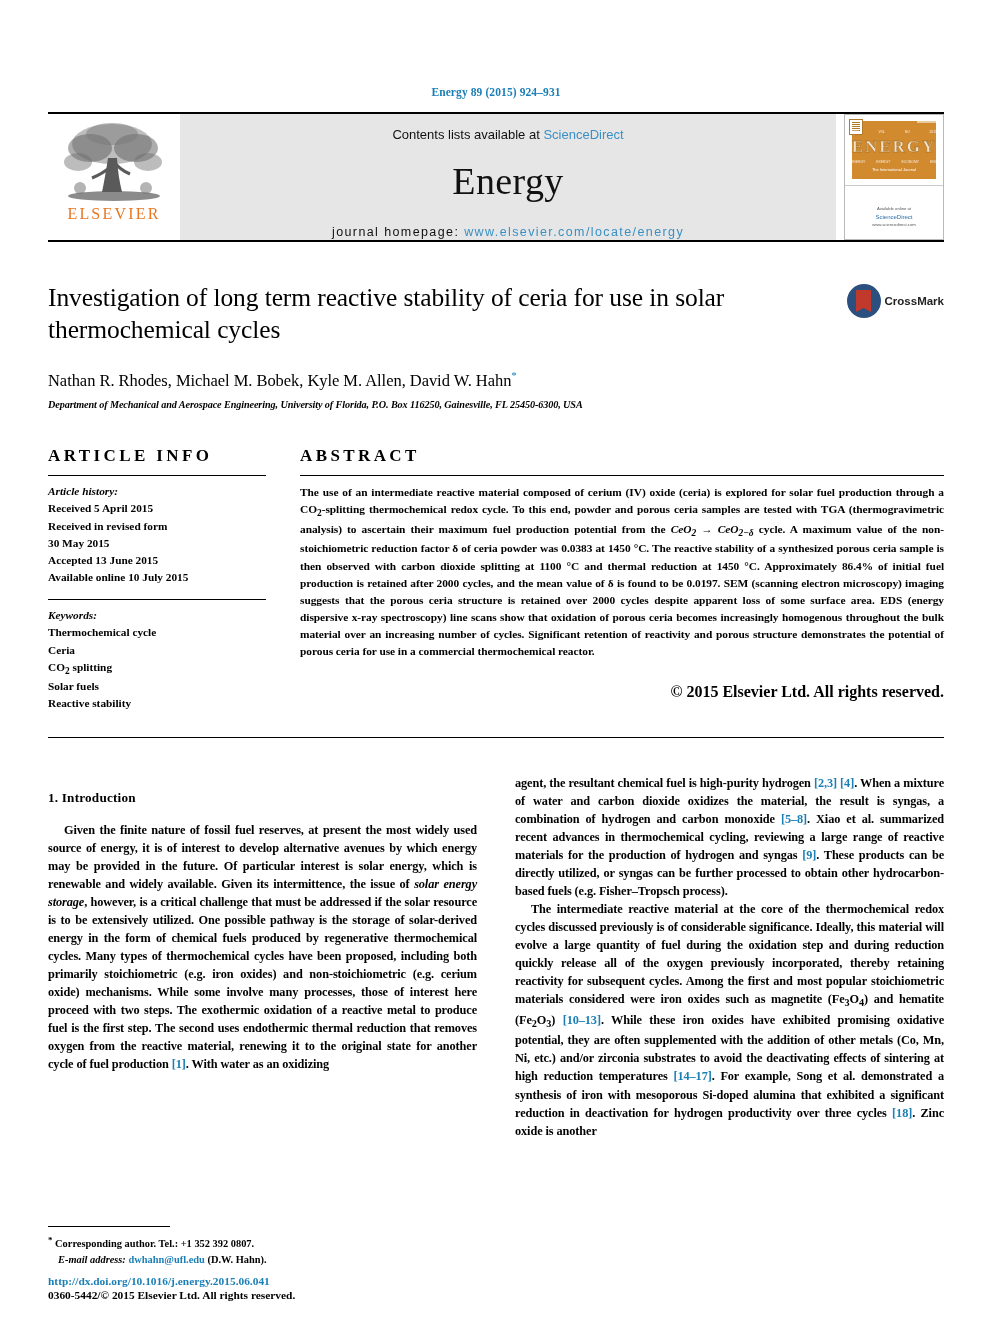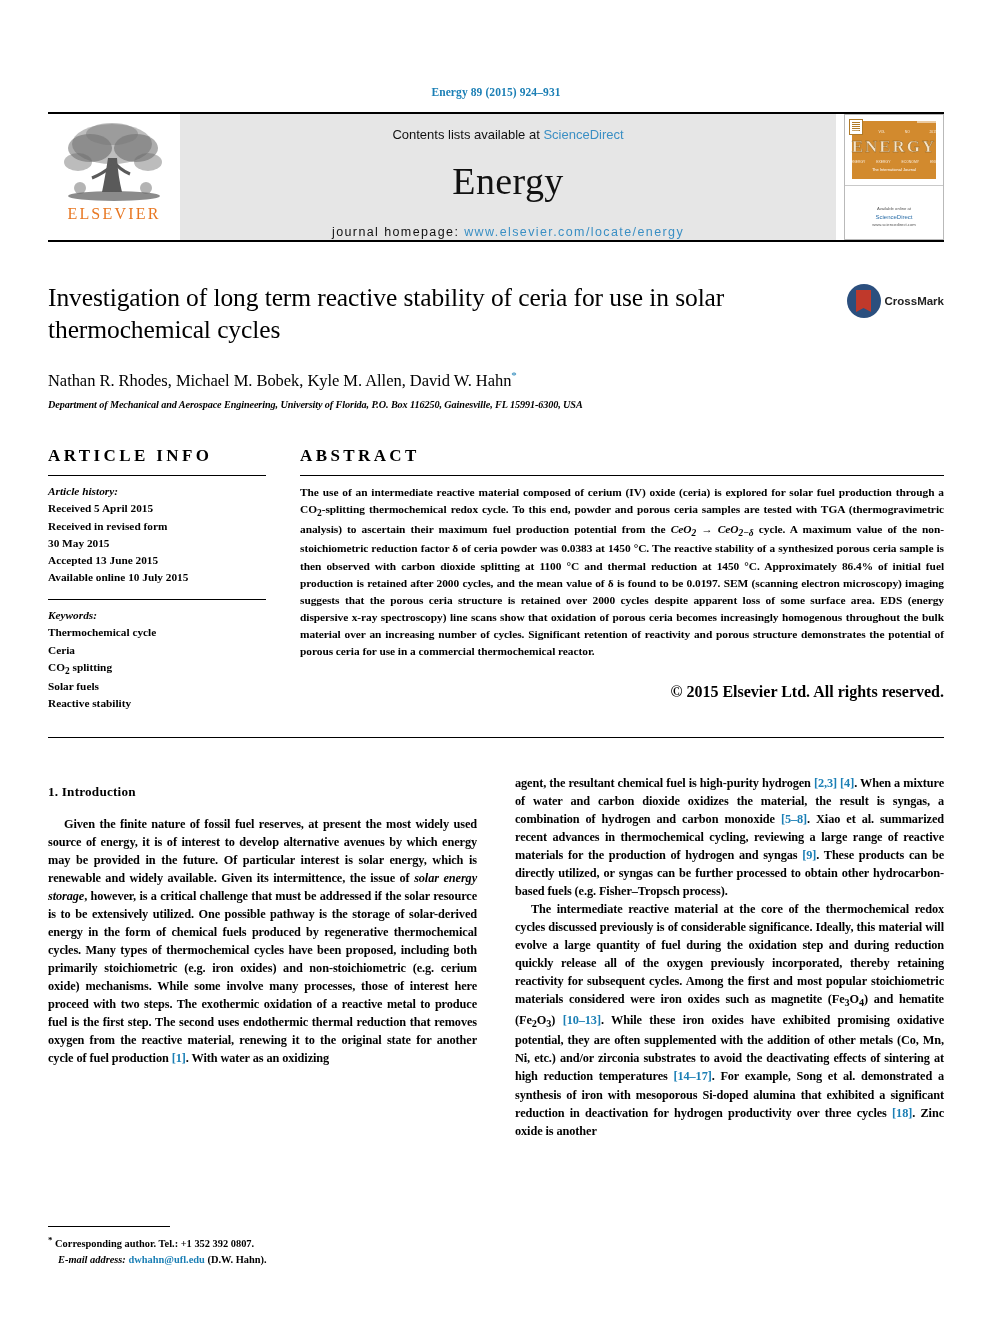--- a/index.html
+++ b/index.html
@@ -224,21 +224,21 @@
   .abs-copy { text-align: right; margin-top: 23px; font-weight: 700; }
   .bigrule { border-top: 1.6px solid #000; margin-top: 24px; }
 
   
   .body2col {
     display: flex; gap: 38px; margin-top: 36px;
   }
   .bcol { flex: 1 1 0; }
   h2.secnum {
     font-family: "Liberation Serif", serif;
-    font-size: 13.2px; font-weight: 700; margin: 10px 0 15px 0;
+    font-size: 13.2px; font-weight: 700; margin: 16px 0 15px 0;
     letter-spacing: .2px;
   }
   p.para {
     font-family: "Liberation Serif", serif;
     font-size: 12.3px;
     line-height: 1.47;
     text-align: justify;
     margin: 0;
     text-indent: 16px;
     font-weight: 600;
@@ -354,21 +354,21 @@
 
   <div class="titleblock">
     <div class="crossmark">
       <div class="cm-circle">
         <div class="cm-book"></div>
       </div>
       <div class="cm-label">CrossMark</div>
     </div>
     <h1 class="title">Investigation of long term reactive stability of ceria for use in solar thermochemical cycles</h1>
     <div class="authors"><span>Nathan R. Rhodes, Michael M. Bobek, Kyle M. Allen, David W. Hahn</span><span class="star">*</span></div>
-    <div class="affil">Department of Mechanical and Aerospace Engineering, University of Florida, P.O. Box 116250, Gainesville, FL 15991-6300, USA</div>
+    <div class="affil">Department of Mechanical and Aerospace Engineering, University of Florida, P.O. Box 116250, Gainesville, FL 25450-6300, USA</div>
   </div>
 
   <div class="infoblock">
 
     <div class="col-info">
       <div class="sec-head">ARTICLE INFO</div>
       <div class="rule"></div>
       <div class="info-body">
         <div class="it">Article history:</div>
         <div>Received 5 April 2015</div>
@@ -461,14 +461,18 @@
       <span class="star">*</span>
       <span>Corresponding author. Tel.: +1 352 392 0807.</span>
     </div>
     <div class="fn-line" style="padding-left:10px">
       <span class="it">E-mail address:</span>
       <span class="fn-mail">dwhahn@ufl.edu</span>
       <span>(D.W. Hahn).</span>
     </div>
   </div>
 
+  <div class="doi">
+    <span class="link">http://dx.doi.org/10.1016/j.energy.2015.06.041</span>
+    <div class="issn">0360-5442/© 2015 Elsevier Ltd. All rights reserved.</div>
+  </div>
 
 </div>
 
 </body></html>

